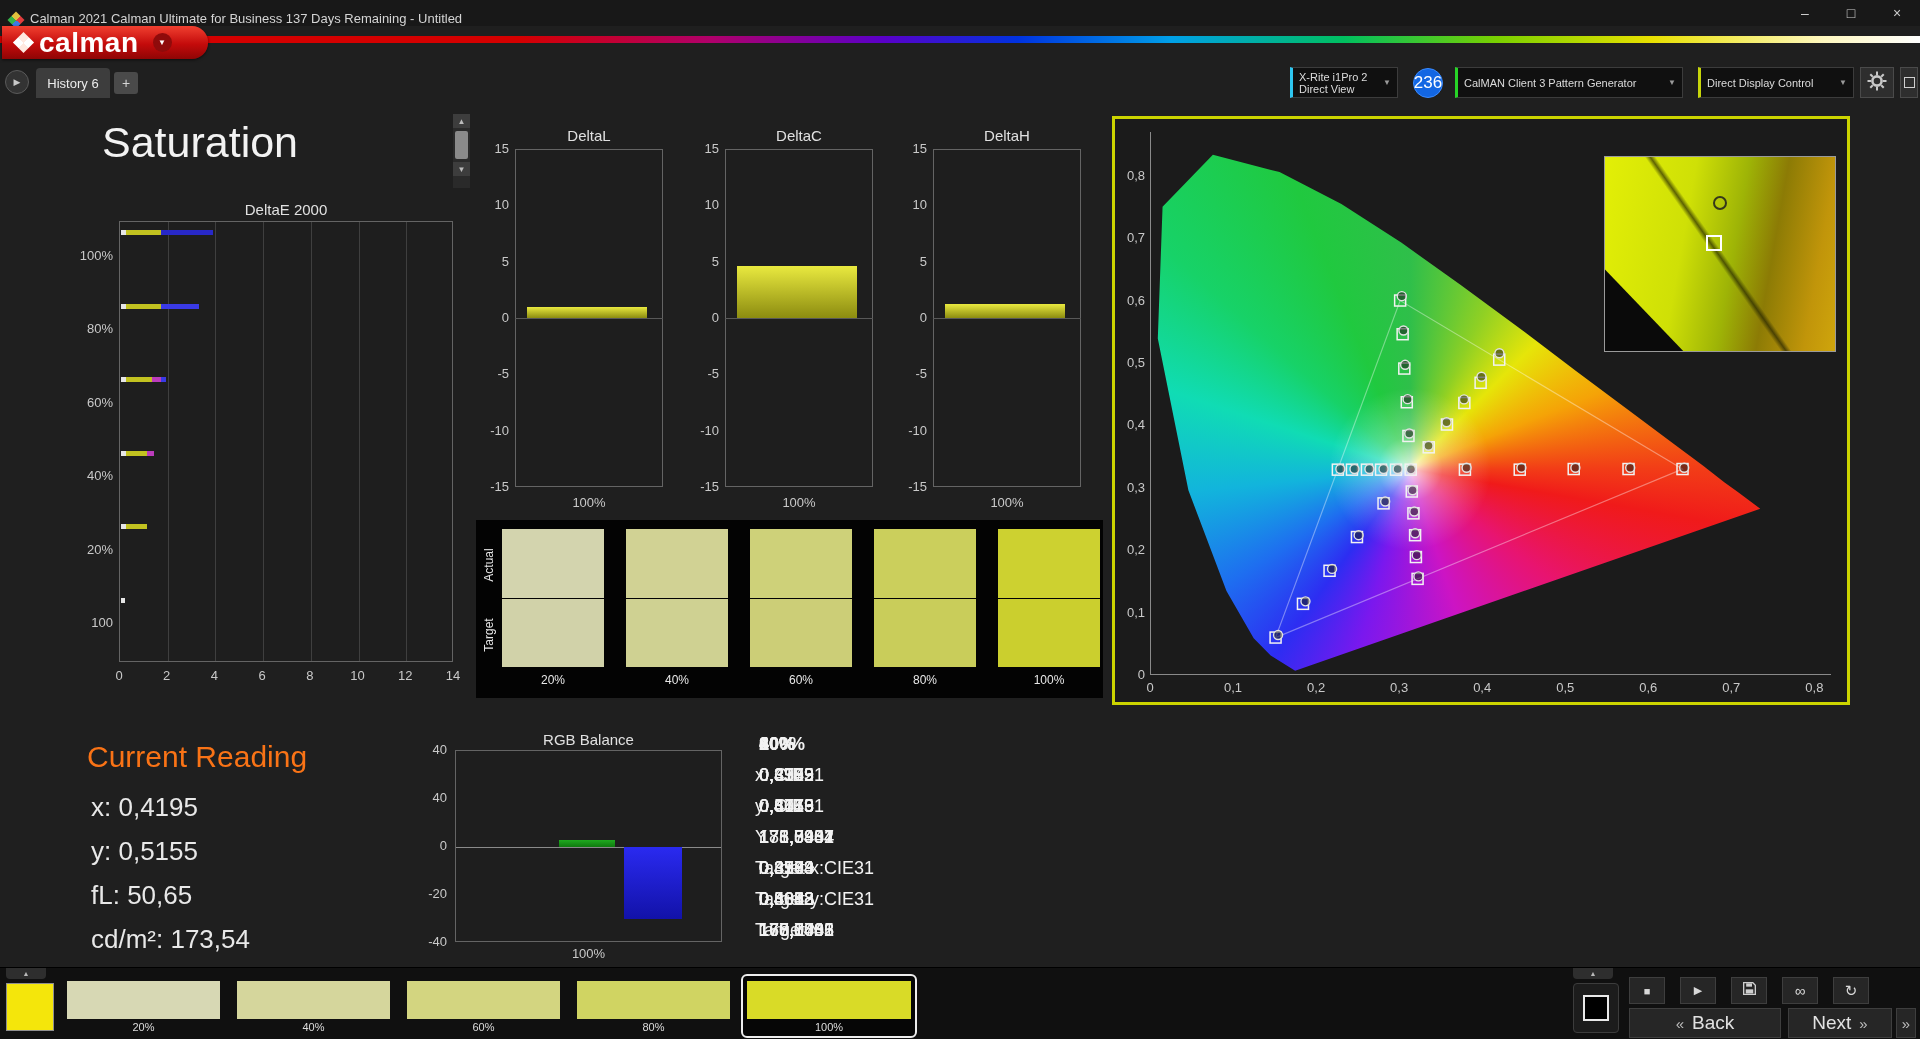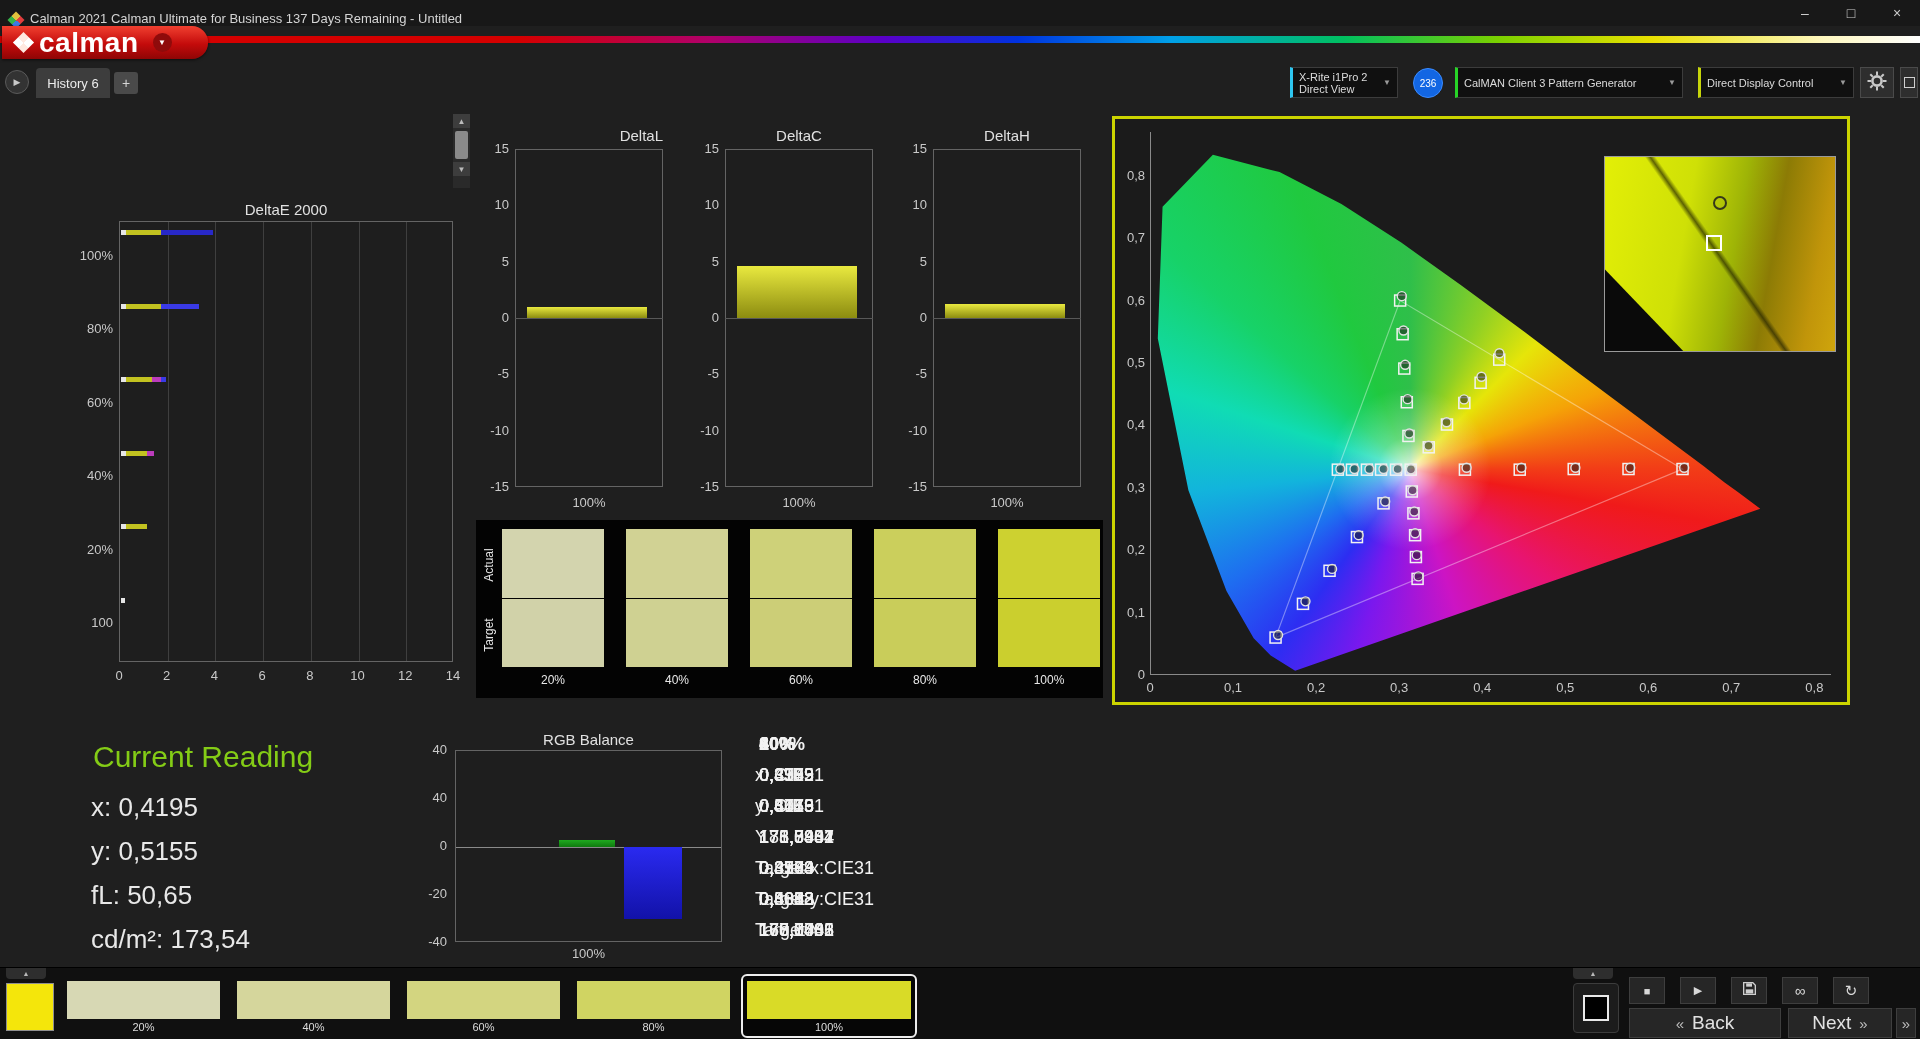--- a/index.html
+++ b/index.html
@@ -34,21 +34,21 @@
        border-radius:4px 4px 0 0;display:flex;align-items:center;justify-content:center;
        font-size:13px;color:#ececec;}
   .tabplus{position:absolute;left:114px;top:72px;width:24px;height:22px;background:#4a4a4a;
        border-radius:3px;display:flex;align-items:center;justify-content:center;
        font-size:14px;color:#d6d6d6;}
   .dropdown{position:absolute;top:67px;height:31px;background:#101010;border:1px solid #3c3c3c;
        border-left:3px solid #2ec6f0;box-sizing:border-box;display:flex;align-items:center;
        font-size:11px;color:#dcdcdc;padding:0 6px;}
   .dd-caret{margin-left:auto;color:#9a9a9a;font-size:8px;padding-left:6px;}
   .badge{position:absolute;left:1413px;top:68px;width:28px;height:28px;border-radius:50%;
-       background:#1266e3;color:#fff;font-size:10px;display:flex;align-items:center;
+       background:#1266e3;color:#fff;font-size:17px;display:flex;align-items:center;
        justify-content:center;border:1px solid #3a8bff;}
   .sqbtn{position:absolute;top:67px;height:31px;background:#2e2e2e;border:1px solid #4a4a4a;
        box-sizing:border-box;display:flex;align-items:center;justify-content:center;}
   
   .page-title{position:absolute;left:102px;top:118px;font-size:43px;color:#f2f2f2;}
   .chart-title{position:absolute;text-align:center;font-size:15px;color:#e0e0e0;}
   .tick{position:absolute;font-size:13px;color:#c9c9c9;}
   .tick-r{text-align:right;}
   .tick-c{text-align:center;}
   
@@ -84,21 +84,21 @@
   .inset-grad{position:absolute;inset:0;
      background:linear-gradient(100deg,#e3ef06 0%,#cfe006 35%,#9eb406 55%,#8c7b05 70%,#c1950a 88%,#cfa50c 100%);}
   .inset-edge{position:absolute;inset:0;
      background:linear-gradient(55deg,transparent 48%,rgba(30,30,0,.65) 49.5%,transparent 51%);}
   .inset-dark{position:absolute;inset:0;background:#0a0a0a;
      clip-path:polygon(0 58%,0 100%,34% 100%);}
   .inset-circle{position:absolute;left:47%;top:20%;width:10px;height:10px;border-radius:50%;
      border:2px solid rgba(30,30,30,.85);}
   .inset-square{position:absolute;left:44%;top:40%;width:12px;height:12px;border:2px solid #fff;}
   
-  .cur-head{position:absolute;left:93px;top:740px;font-size:30px;color:#84cc16;}
+  .cur-head{position:absolute;left:87px;top:740px;font-size:30px;color:#f97316;}
   .cur-line{position:absolute;left:91px;font-size:26px;color:#e8e8e8;}
   
   .dtable{position:absolute;left:747px;top:729px;font-size:18px;color:#f2f2f2;}
   .trow{display:flex;height:30px;line-height:30px;margin-bottom:1px;}
   .tc0{width:18px;background:#000;}
   .tlabel{width:164px;padding-left:8px;box-sizing:border-box;}
   .tval{width:116px;padding-left:12px;box-sizing:border-box;}
   .thead .tval,.thead .tlabel{font-weight:bold;}
   
   .bottombar{position:absolute;left:0;top:967px;width:1920px;height:72px;background:#101010;
@@ -178,20 +178,21 @@
           <rect x="9" y="0.5" width="2" height="3.5" transform="rotate(315 10 10)"></rect>
         </g>
         <circle cx="10" cy="10" r="4.6" fill="none" stroke="#c8c8c8" stroke-width="2.6"></circle>
       </svg>
     </span>
   </div>
   <div class="sqbtn" style="left:1900px;width:18px;">
     <span style="width:9px;height:9px;border:1.5px solid #cfcfcf;display:block;"></span>
   </div>
 
+  <div class="page-title">Saturation</div>
 
   <div class="vscroll">
     <div class="vs-arrow">▲</div>
     <div class="vs-thumb"></div>
     <div class="vs-arrow">▼</div>
   </div>
 
   <div class="chart-title" style="left:119px;top:201px;width:334px;">DeltaE 2000</div>
   <div class="plotbox" id="deltae-plot" style="left:119px;top:221px;width:334px;height:441px;">
       <div style="left: 47.7143px; top: 0px; width: 1px; height: 100%; background: rgb(63, 63, 63); position: absolute;"></div>
@@ -521,21 +522,21 @@
     <div class="tick tick-r" style="left: 69px; top: 541.75px; width: 44px; position: absolute;">20%</div>
     <div class="tick tick-r" style="left: 69px; top: 615.25px; width: 44px; position: absolute;">100</div>
     <div class="tick tick-c" style="left: 107px; top: 668px; width: 24px; position: absolute;">0</div>
     <div class="tick tick-c" style="left: 154.714px; top: 668px; width: 24px; position: absolute;">2</div>
     <div class="tick tick-c" style="left: 202.429px; top: 668px; width: 24px; position: absolute;">4</div>
     <div class="tick tick-c" style="left: 250.143px; top: 668px; width: 24px; position: absolute;">6</div>
     <div class="tick tick-c" style="left: 297.857px; top: 668px; width: 24px; position: absolute;">8</div>
     <div class="tick tick-c" style="left: 345.571px; top: 668px; width: 24px; position: absolute;">10</div>
     <div class="tick tick-c" style="left: 393.286px; top: 668px; width: 24px; position: absolute;">12</div>
     <div class="tick tick-c" style="left: 441px; top: 668px; width: 24px; position: absolute;">14</div>
-    <div class="chart-title" style="left: 515px; top: 127px; width: 148px; position: absolute; text-align: right;">DeltaL</div>
+    <div class="chart-title" style="left: 515px; top: 127px; width: 148px; position: absolute;">DeltaL</div>
     <div class="plotbox" style="left: 515px; top: 149px; width: 148px; height: 338px; position: absolute;"></div>
     <div style="left: 515px; top: 318px; width: 148px; height: 1px; background: rgb(88, 88, 88); position: absolute;"></div>
     <div style="left: 527px; top: 306.733px; width: 120px; height: 11.2667px; background: linear-gradient(rgb(233, 233, 63), rgb(140, 140, 16)); position: absolute;"></div>
     <div class="tick tick-r" style="left: 475px; top: 141px; width: 34px; position: absolute;">15</div>
     <div class="tick tick-r" style="left: 475px; top: 197.333px; width: 34px; position: absolute;">10</div>
     <div class="tick tick-r" style="left: 475px; top: 253.667px; width: 34px; position: absolute;">5</div>
     <div class="tick tick-r" style="left: 475px; top: 310px; width: 34px; position: absolute;">0</div>
     <div class="tick tick-r" style="left: 475px; top: 366.333px; width: 34px; position: absolute;">-5</div>
     <div class="tick tick-r" style="left: 475px; top: 422.667px; width: 34px; position: absolute;">-10</div>
     <div class="tick tick-r" style="left: 475px; top: 479px; width: 34px; position: absolute;">-15</div>

